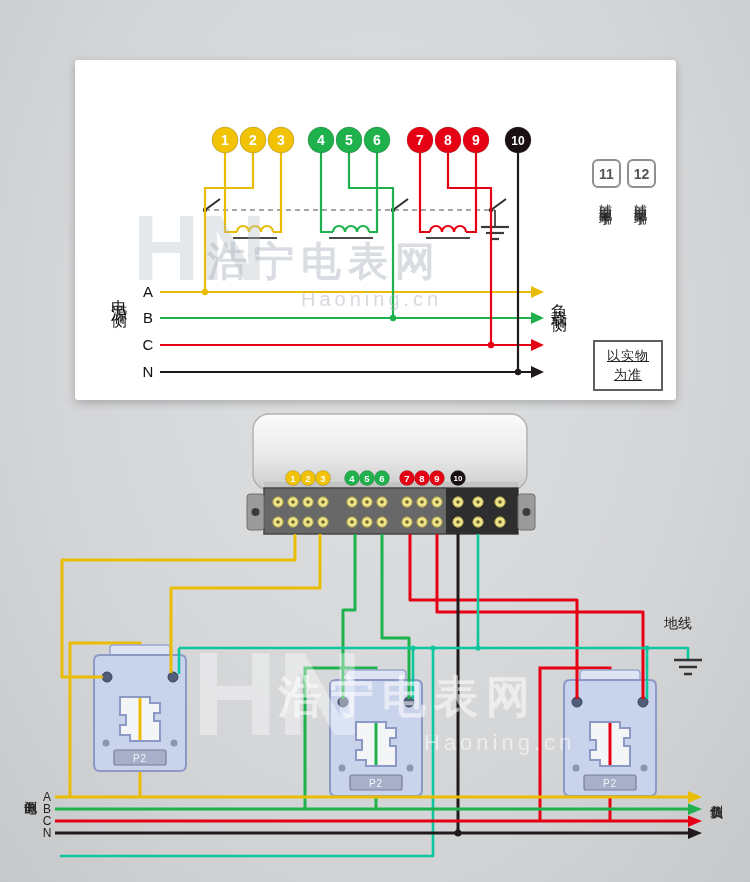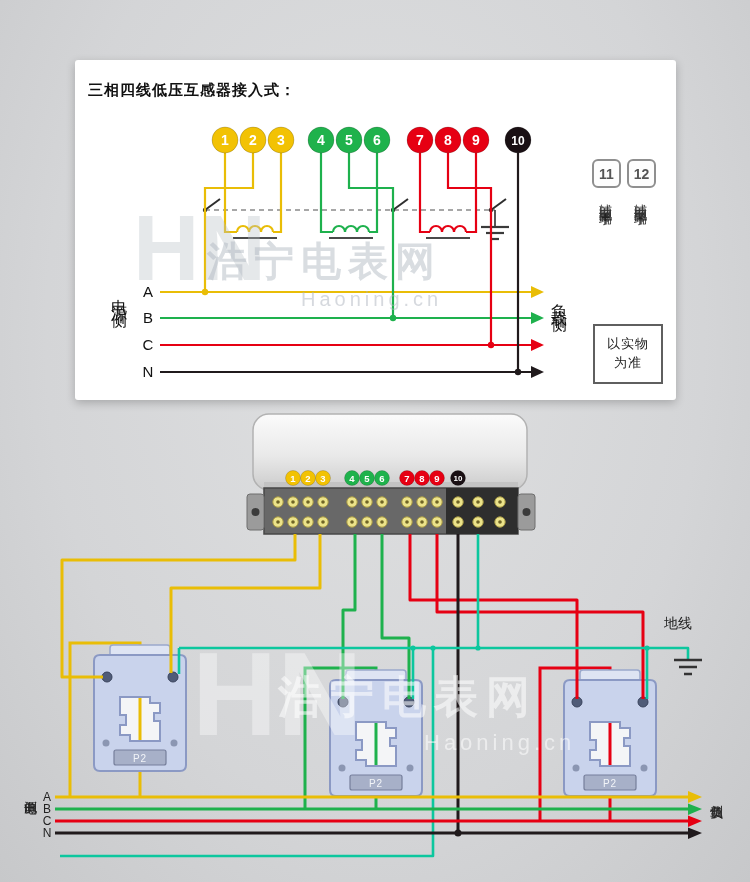--- a/index.html
+++ b/index.html
@@ -24,24 +24,24 @@
   svg text { font-family:"Liberation Sans","DejaVu Sans",sans-serif; }
   .vtext {
     position:absolute; writing-mode:vertical-rl; text-orientation:upright;
     color:#111; white-space:nowrap; line-height:1;
   }
   .v-src-top  { left:36px;  top:226px; font-size:16px; letter-spacing:7px; }
   .v-load-top { left:476px; top:230px; font-size:16px; letter-spacing:7px; }
   .aux-col { font-size:13px; color:#333; letter-spacing:2px; }
   .aux-col .sign { font-size:15px; font-weight:bold; margin-top:3px; color:#222; }
   .note-box {
-    position:absolute; left:518px; top:264px; width:70px; height:60px;
+    position:absolute; left:518px; top:280px; width:70px; height:51px;
     border:2px solid #5f5f5f; background:#fff;
     display:flex; flex-direction:column; align-items:center; justify-content:center;
-    font-size:13px; color:#222; line-height:1.45; letter-spacing:1px;
+    font-size:13px; color:#222; line-height:1.45; letter-spacing:1px;text-decoration:underline;
   }
   .field-svg { position:absolute; left:0; top:400px; }
   .v-src-bot  { left:24px;  top:791px; font-size:13px; color:#222; }
   .v-load-bot { left:710px; top:795px; font-size:13px; color:#222; }
   .wm { position:absolute; pointer-events:none; }
   .wm span { position:absolute; white-space:nowrap; }
   .wm-top { left:58px; top:136px; width:440px; height:150px; }
   .wm-top .wm-mono  { left:0;    top:0;    font-size:92px; font-weight:bold; color:rgba(184,190,198,.36); }
   .wm-top .wm-brand { left:74px; top:38px; font-size:40px; font-weight:bold; letter-spacing:7px; color:rgba(173,180,190,.46); }
   .wm-top .wm-site  { left:168px;top:92px; font-size:20px; letter-spacing:4px; color:rgba(173,180,190,.5); }
@@ -160,21 +160,20 @@
       </g>
     </svg>
 
     
     <div class="wm wm-top">
       <span class="wm-mono">HN</span>
       <span class="wm-brand">浩宁电表网</span>
       <span class="wm-site">Haoning.cn</span>
     </div>
 
-    <div class="panel-title">三相四线低压互感器接入式：</div>
     <div class="vtext v-src-top">电源侧</div>
     <div class="vtext v-load-top">负载侧</div>
 
     <div class="vtext aux-col" style="left:523px; top:133px;">
       <span>辅助电源端子</span><span class="sign">+</span>
     </div>
     <div class="vtext aux-col" style="left:558px; top:133px;">
       <span>辅助电源端子</span><span class="sign">-</span>
     </div>
 

